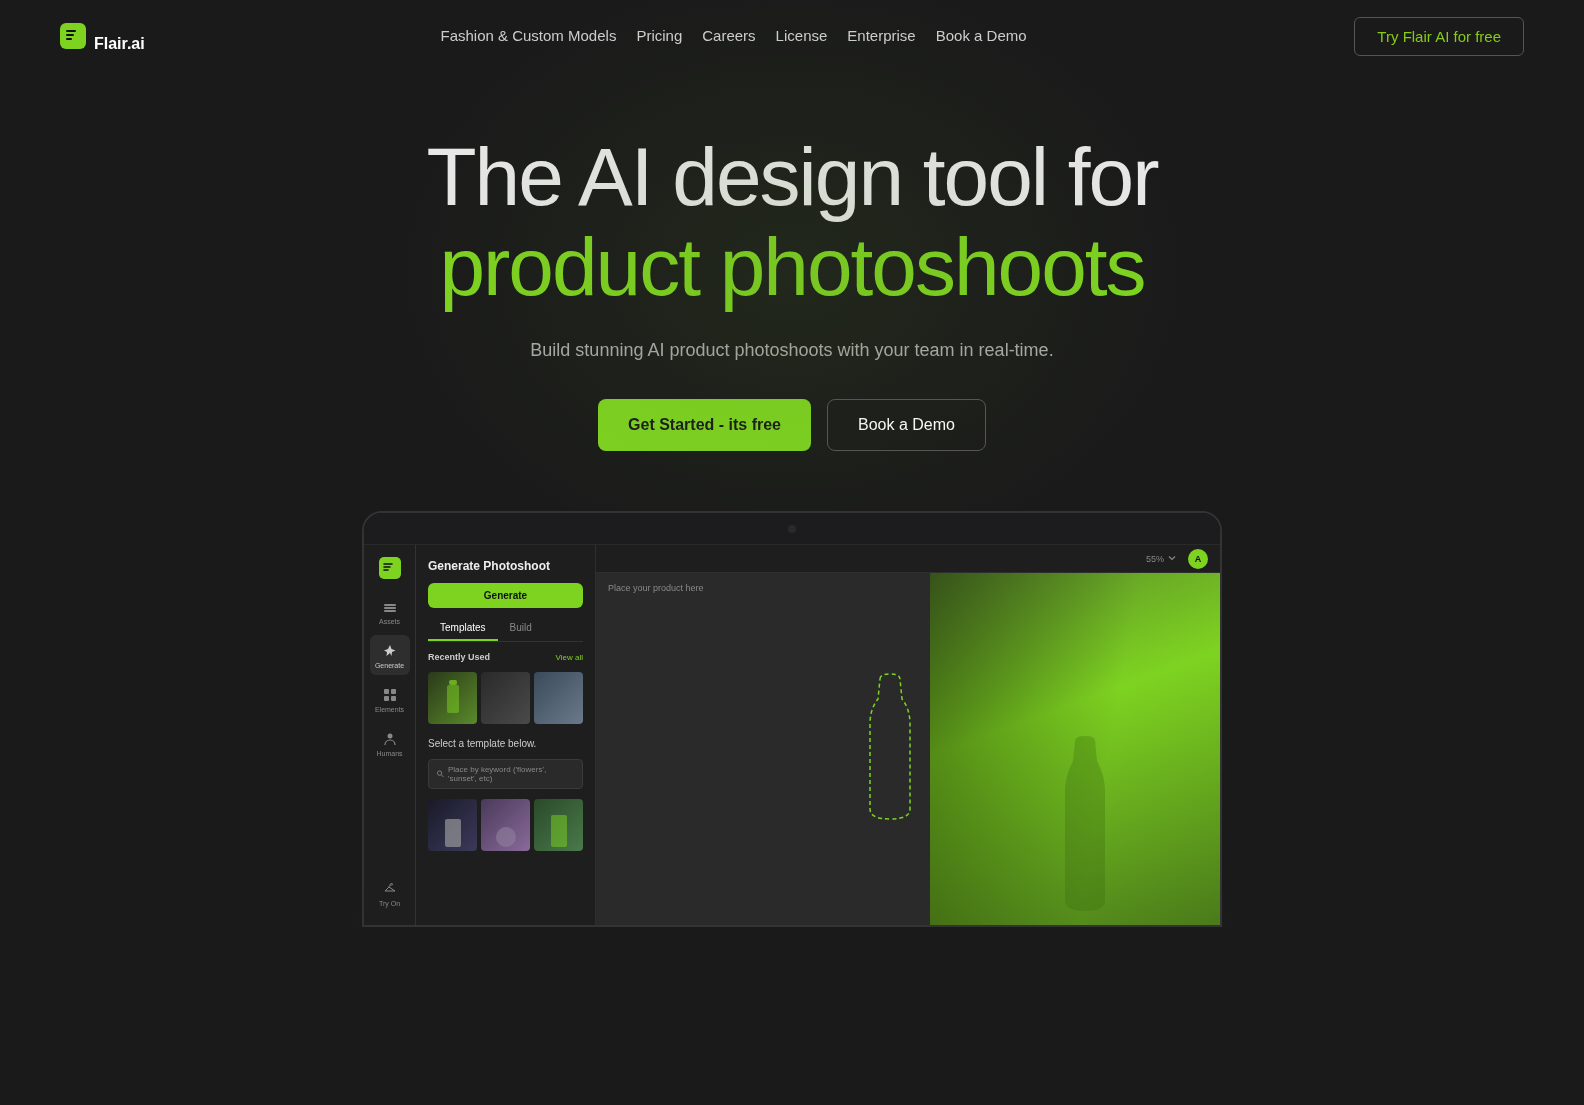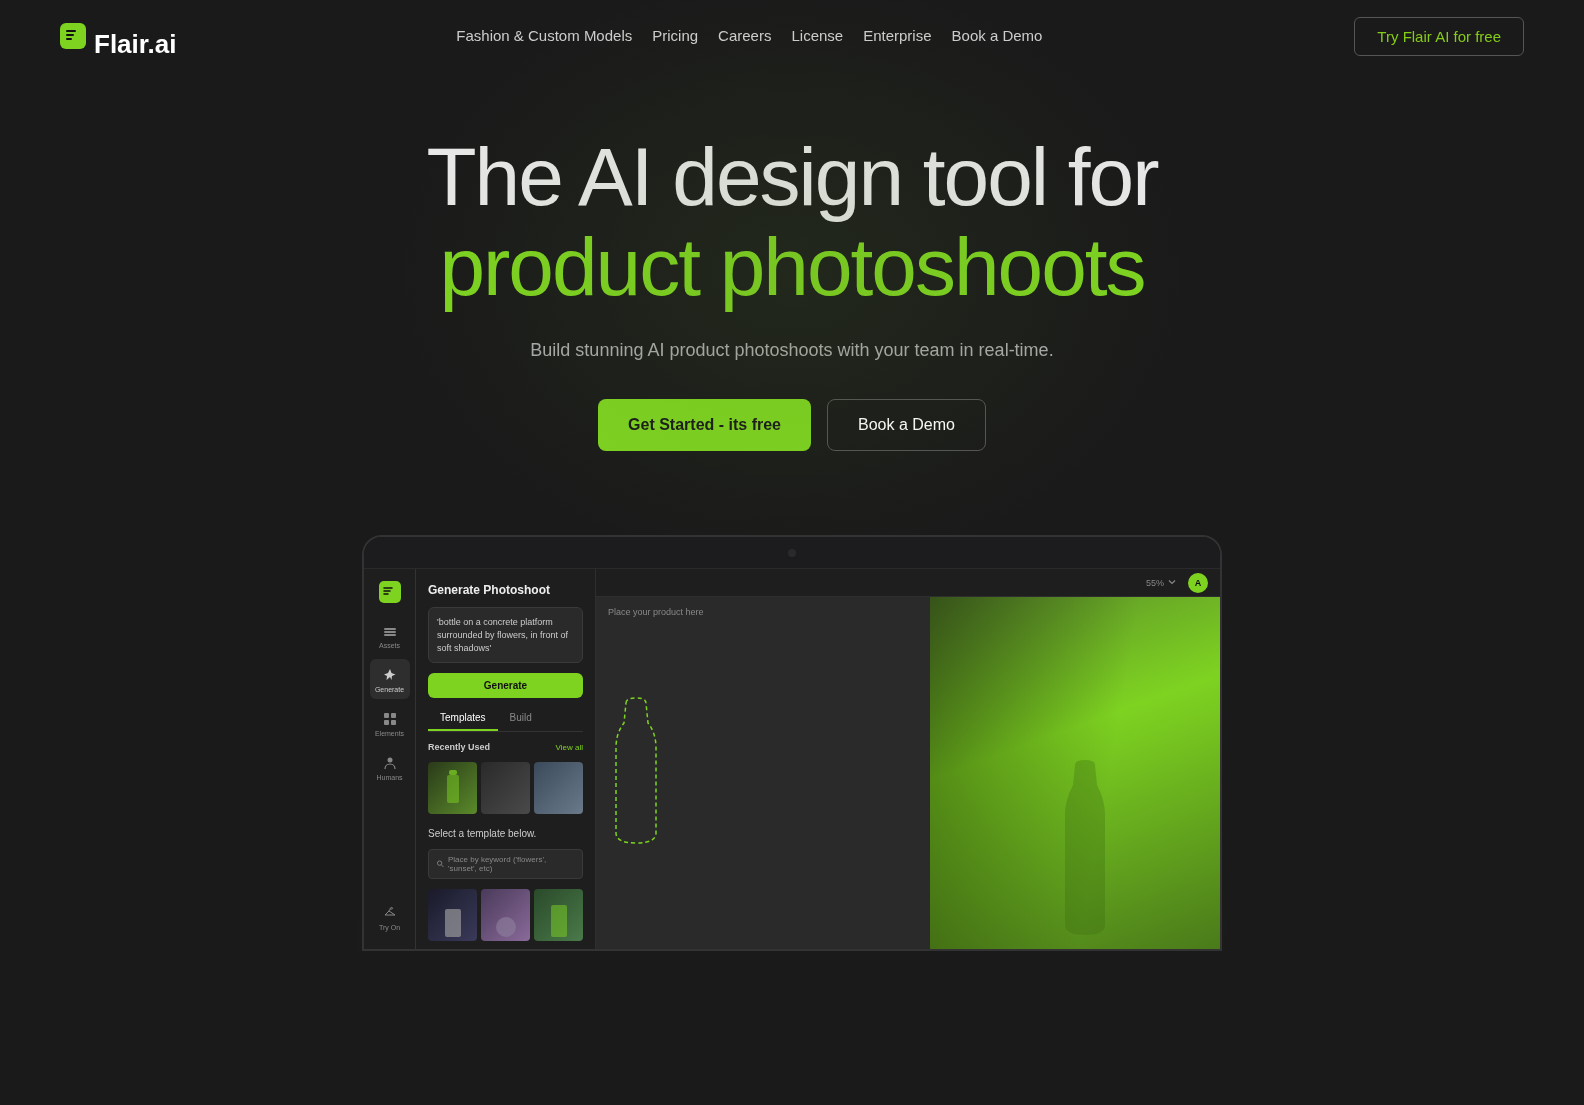--- a/index.html
+++ b/index.html
@@ -30,21 +30,21 @@
       text-decoration: none;
       color: #fff;
     }
 
     .nav-logo-icon {
       width: 26px;
       height: 26px;
     }
 
     .nav-logo-text {
-      font-size: 26px;
+      font-size: 16px;
       font-weight: 600;
       color: #fff;
       margin-top: 16px;
     }
 
     .nav-links {
       display: flex;
       align-items: center;
       gap: 20px;
       list-style: none;
@@ -128,21 +128,21 @@
       border-radius: 8px;
       font-size: 16px;
       font-weight: 500;
       cursor: pointer;
     }
 
     
     .laptop-container {
       display: flex;
       justify-content: center;
-      margin-top: 44px;
+      margin-top: 20px;
       padding: 0 80px;
       position: relative;
     }
 
     .laptop {
       width: 860px;
       background: #111;
       border-radius: 20px 20px 0 0;
       border: 2px solid #333;
       position: relative;
@@ -405,21 +405,21 @@
       position: relative;
       height: calc(100% - 28px);
       display: flex;
     }
 
     .canvas-product-area {
       flex: 1;
       position: relative;
       display: flex;
       align-items: center;
-      justify-content: flex-start;
+      justify-content: flex-end;
     }
 
     .place-product-hint {
       position: absolute;
       top: 10px;
       left: 12px;
       font-size: 9px;
       color: #888;
     }
 
@@ -578,21 +578,20 @@
               <path d="M7 3 C7 3 7 1.5 8.5 1.5 C10 1.5 10 3 8.5 3 C7.2 3 6 4 6 5 L12 9 H2 L6 5" stroke="#888" stroke-width="1" fill="none" stroke-linecap="round"></path>
             </svg>
           </div>
           <span class="sidebar-item-label">Try On</span>
         </div>
       </div>
 
       <div class="app-left-panel">
         <div class="panel-title">Generate Photoshoot</div>
 
-        <div class="prompt-area">'bottle on a concrete platform surrounded by flowers, in front of soft shadows'</div>
 
         <button class="generate-btn">Generate</button>
 
         <div class="panel-tabs">
           <div class="panel-tab active">Templates</div>
           <div class="panel-tab">Build</div>
         </div>
 
         <div class="recently-used-header">
           <span class="recently-used-title">Recently Used</span>

